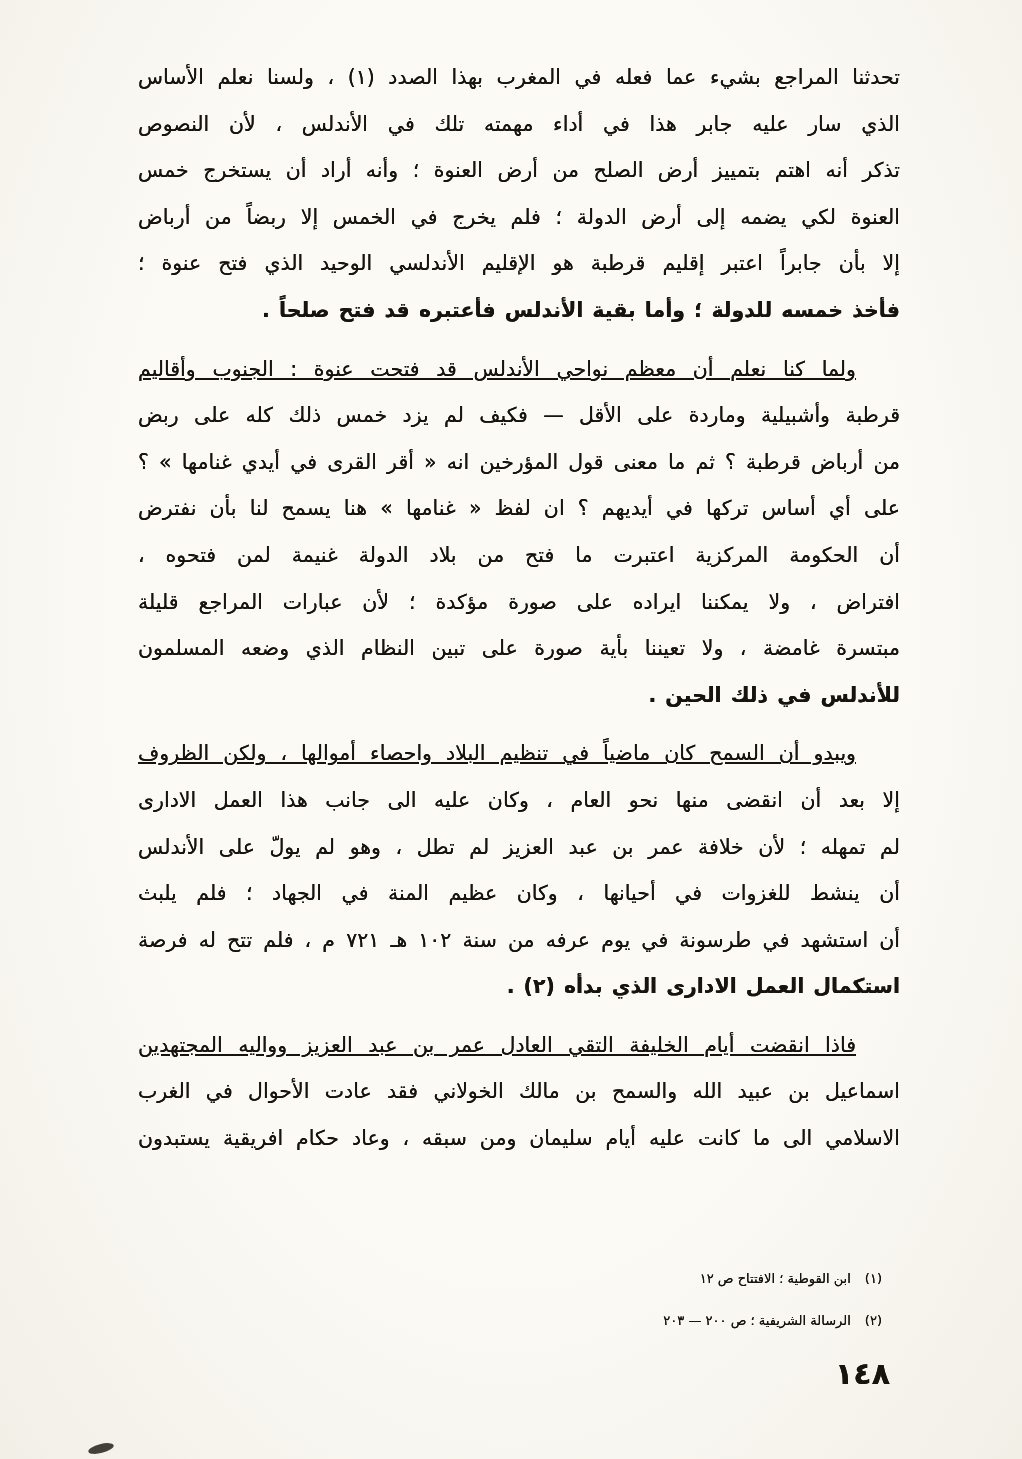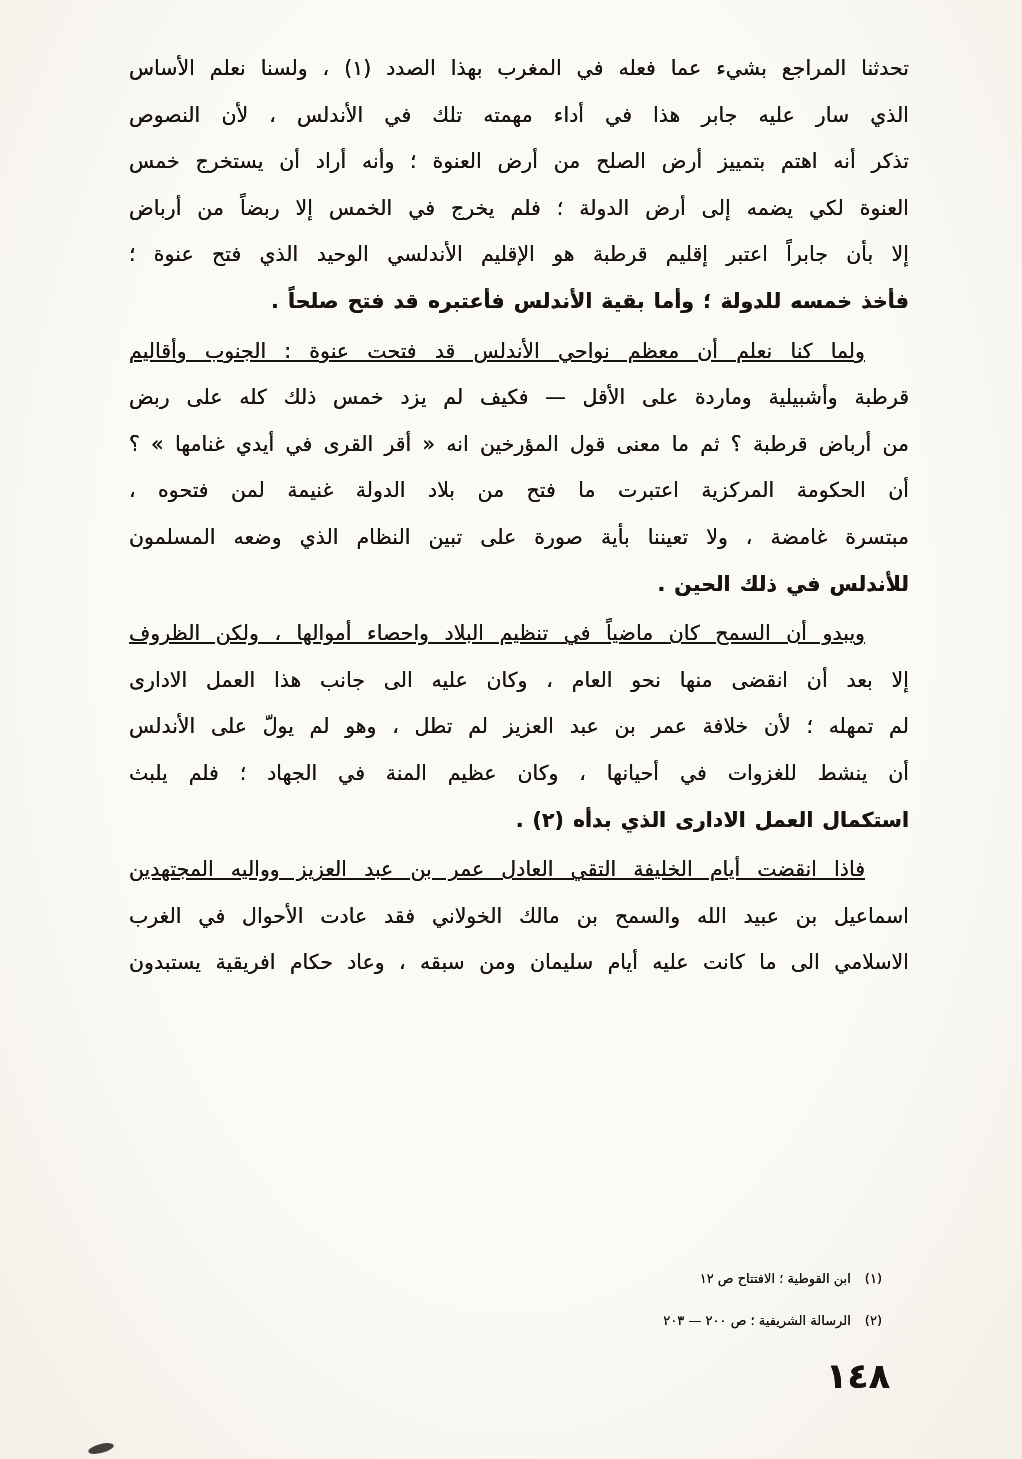--- a/index.html
+++ b/index.html
@@ -18,21 +18,21 @@
     color: #17130e;
     background: radial-gradient(ellipse at 50% 42%, #fbfaf5 55%, #f2efe7 100%);
   }
   .text-block {
     position: absolute;
     top: 42px;
     right: 110px;
     width: 786px;
     direction: rtl;
   }
-  .para { margin: 3px; padding: 0; }
+  .para { margin: 12px; padding: 0; }
   .line {
     font-size: 20.5px;
     line-height: 46.6px;
     text-align: justify;
     text-align-last: justify;
     text-justify: inter-word;
     word-spacing: 2px;
     text-shadow: 0 0 0.6px currentColor;
   }
   .line.line-end { text-align-last: right; font-weight: bold; }
@@ -52,21 +52,21 @@
     white-space: nowrap;
     text-shadow: 0 0 0.5px currentColor;
   }
   .fn-marker { margin-left: 14px; }
 
   .page-number {
     position: absolute;
     top: 1356px;
     right: 132px;
     direction: rtl;
-    font-size: 35px;
+    font-size: 30px;
     font-weight: bold;
     letter-spacing: 3px;
     text-shadow: 0 0 0.6px currentColor;
   }
   .scan-artifact {
     position: absolute;
     left: 88px;
     bottom: 6px;
     width: 26px;
     height: 9px;
@@ -89,30 +89,33 @@
       <div class="line">تذكر أنه اهتم بتمييز أرض الصلح من أرض العنوة ؛ وأنه أراد أن يستخرج خمس</div>
       <div class="line">العنوة لكي يضمه إلى أرض الدولة ؛ فلم يخرج في الخمس إلا ربضاً من أرباض</div>
       <div class="line">إلا بأن جابراً اعتبر إقليم قرطبة هو الإقليم الأندلسي الوحيد الذي فتح عنوة ؛</div>
       <div class="line line-end">فأخذ خمسه للدولة ؛ وأما بقية الأندلس فأعتبره قد فتح صلحاً .</div>
     </section>
 
     <section class="para indent">
       <div class="line">ولما كنا نعلم أن معظم نواحي الأندلس قد فتحت عنوة : الجنوب وأقاليم</div>
       <div class="line">قرطبة وأشبيلية وماردة على الأقل — فكيف لم يزد خمس ذلك كله على ربض</div>
       <div class="line">من أرباض قرطبة ؟ ثم ما معنى قول المؤرخين انه « أقر القرى في أيدي غنامها » ؟</div>
+      <div class="line">على أي أساس تركها في أيديهم ؟ ان لفظ « غنامها » هنا يسمح لنا بأن نفترض</div>
       <div class="line">أن الحكومة المركزية اعتبرت ما فتح من بلاد الدولة غنيمة لمن فتحوه ،</div>
+      <div class="line">افتراض ، ولا يمكننا ايراده على صورة مؤكدة ؛ لأن عبارات المراجع قليلة</div>
       <div class="line">مبتسرة غامضة ، ولا تعيننا بأية صورة على تبين النظام الذي وضعه المسلمون</div>
       <div class="line line-end">للأندلس في ذلك الحين .</div>
     </section>
 
     <section class="para indent">
       <div class="line">ويبدو أن السمح كان ماضياً في تنظيم البلاد واحصاء أموالها ، ولكن الظروف</div>
       <div class="line">إلا بعد أن انقضى منها نحو العام ، وكان عليه الى جانب هذا العمل الادارى</div>
       <div class="line">لم تمهله ؛ لأن خلافة عمر بن عبد العزيز لم تطل ، وهو لم يولّ على الأندلس</div>
       <div class="line">أن ينشط للغزوات في أحيانها ، وكان عظيم المنة في الجهاد ؛ فلم يلبث</div>
+      <div class="line">أن استشهد في طرسونة في يوم عرفه من سنة ١٠٢ هـ ٧٢١ م ، فلم تتح له فرصة</div>
       <div class="line line-end">استكمال العمل الادارى الذي بدأه (٢) .</div>
     </section>
 
     <section class="para indent">
       <div class="line">فاذا انقضت أيام الخليفة التقي العادل عمر بن عبد العزيز وواليه المجتهدين</div>
       <div class="line">اسماعيل بن عبيد الله والسمح بن مالك الخولاني فقد عادت الأحوال في الغرب</div>
       <div class="line">الاسلامي الى ما كانت عليه أيام سليمان ومن سبقه ، وعاد حكام افريقية يستبدون</div>
     </section>
 
   </main>

